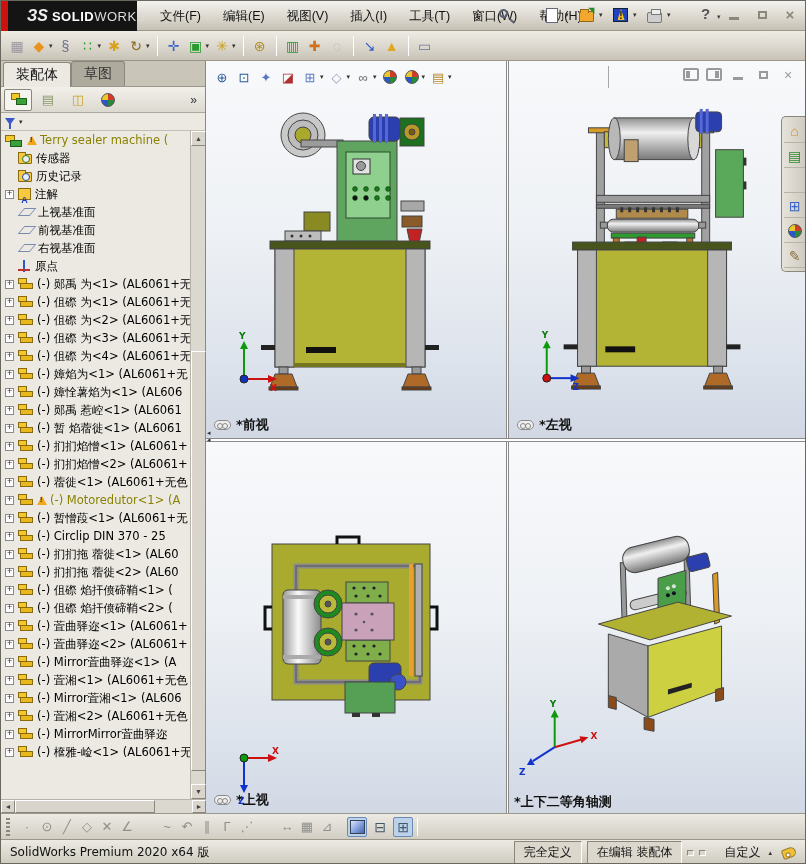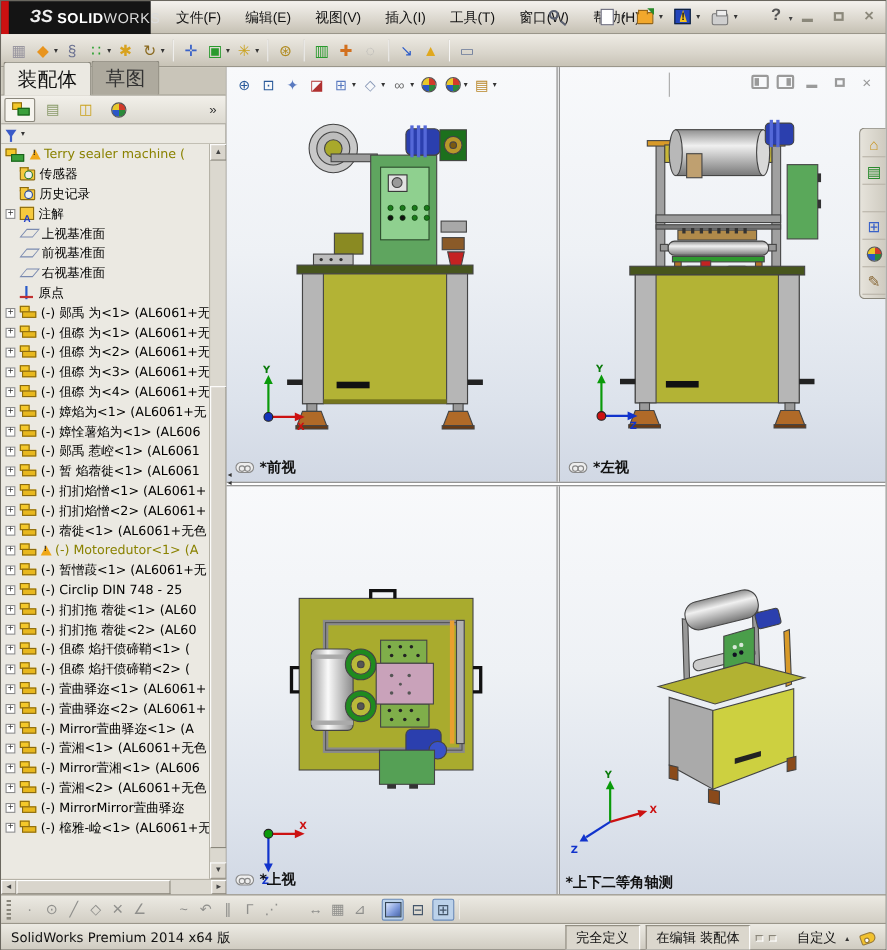--- a/index.html
+++ b/index.html
@@ -46,21 +46,21 @@
   .ticon { width:18px; height:18px; display:flex; align-items:center; justify-content:center; font-size:14px; }
   .ticon.ball { width:14px; height:14px; border-radius:50%; margin:2px;
     background:conic-gradient(#d23a2a 0 90deg,#2a8a3a 90deg 180deg,#2a56c8 180deg 270deg,#e8c82a 270deg 360deg); border:1px solid #555; }
   .ticon.sep { width:1px; height:20px; background:#a39f93; border-right:1px solid #fff; margin:0 3px; }
   .ticon-wrap.dd::after { content:"▾"; font-size:7px; color:#333; margin-left:1px; }
   .ticon.cube { width:15px; height:14px; background:linear-gradient(135deg,#dce8ff 0%,#7a96d8 60%,#4a66a8 100%); border:1px solid #345; color:transparent; }
 
   
   .left-panel { position:absolute; left:0; top:60px; width:205px; height:752px; background:#ebe9e2; border-right:1px solid #8a877c; }
   .lp-tabs { position:absolute; left:0; top:0; width:100%; height:26px; background:#c9c5b9; border-bottom:1px solid #9a968a; display:flex; align-items:flex-end; padding-left:2px; }
-  .lp-tab { font-size:18px; padding:3px 12px; border:1px solid #8a877c; border-bottom:none; border-radius:3px 3px 0 0; }
+  .lp-tab { font-size:14px; padding:3px 12px; border:1px solid #8a877c; border-bottom:none; border-radius:3px 3px 0 0; }
   .lp-tab.active { background:#ebe9e2; color:#111; position:relative; top:1px; }
   .lp-tab.inactive { background:#aeaa9e; color:#333; }
   .mgr-bar { position:absolute; left:0; top:26px; width:100%; height:26px; background:linear-gradient(180deg,#f2f0ea,#dcd9d0); border-bottom:1px solid #aaa79c; display:flex; align-items:center; padding-left:3px; gap:2px; }
   .mgr-btn { width:28px; height:22px; display:flex; align-items:center; justify-content:center; font-size:13px; }
   .mgr-btn.pressed { background:#f6f4ee; border:1px solid #8a877c; border-radius:2px; }
   .mgr-overflow { margin-left:auto; margin-right:8px; font-size:12px; color:#333; }
   .mini-asm { width:16px; height:13px; position:relative; }
   .mini-asm::before { content:""; position:absolute; left:1px; top:0; width:7px; height:5px; background:#f4c82a; border:1px solid #8a6a10; }
   .mini-asm::after { content:""; position:absolute; left:6px; top:5px; width:9px; height:5px; background:#3aa03a; border:1px solid #1a601a; }
   .filter-bar { position:absolute; left:0; top:52px; width:100%; height:18px; border-bottom:1px solid #c2bfb4; display:flex; align-items:center; padding-left:4px; }
@@ -468,21 +468,21 @@
             <span class="expander"></span>
             <span class="tic ic-part"></span>
 
             <span class="tlabel">(-) 暂憎葮&lt;1&gt; (AL6061+无</span>
           </div>
 
           <div class="trow">
             <span class="expander"></span>
             <span class="tic ic-part"></span>
 
-            <span class="tlabel">(-) Circlip DIN 748 - 25</span>
+            <span class="tlabel">(-) Circlip DIN 370 - 25</span>
           </div>
 
           <div class="trow">
             <span class="expander"></span>
             <span class="tic ic-part"></span>
 
             <span class="tlabel">(-) 扪扪拖 蓿徙&lt;1&gt; (AL60</span>
           </div>
 
           <div class="trow">
@@ -984,21 +984,21 @@
         </span>
 
         <span class="bt-icon active">
           <span class="ticon" style="color: rgb(68, 86, 106);">⊞</span>
         </span>
       </span>
     <span class="bt-sep"></span>
   </div>
 
   <div class="statusbar">
-    <span class="sb-left">SolidWorks Premium 2014 x64 版</span>
+    <span class="sb-left">SolidWorks Premium 2020 x64 版</span>
     <span class="sb-spacer"></span>
     <span class="sb-cell">完全定义</span>
     <span class="sb-cell">在编辑 装配体</span>
     <span class="sb-cell sb-thin"></span>
     <span class="sb-cell sb-thin"></span>
     <span class="sb-custom">自定义</span>
     <span class="sb-arrow">▴</span>
     <span class="tag-ic"></span>
   </div>
 

